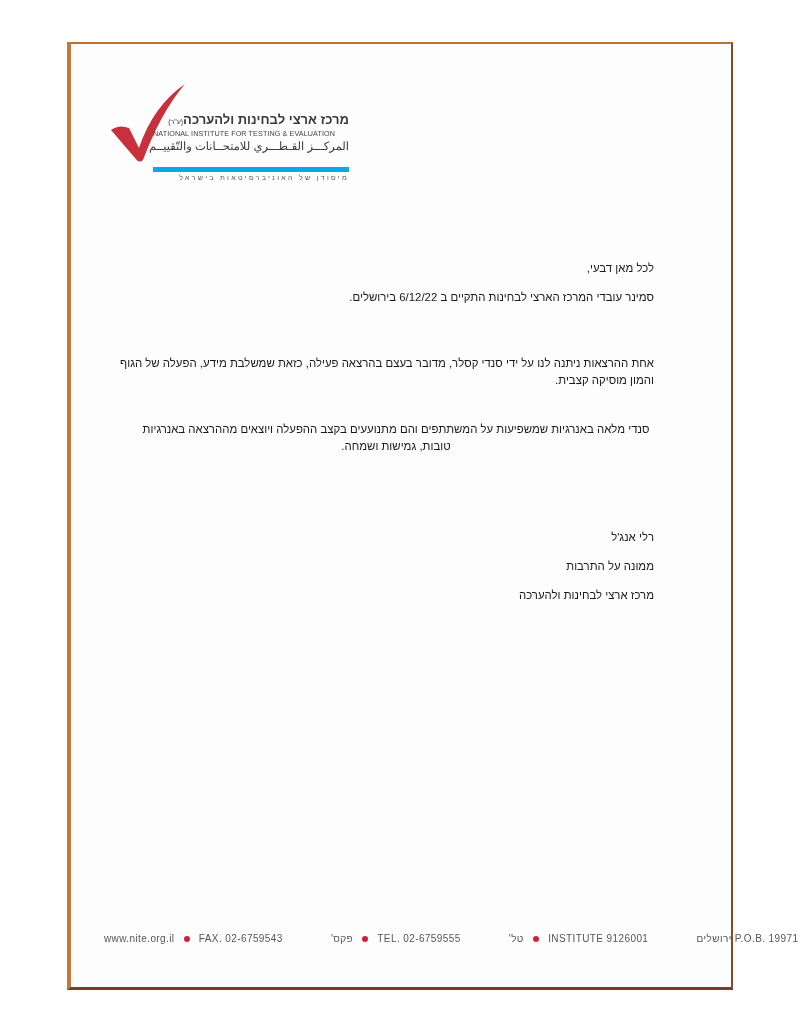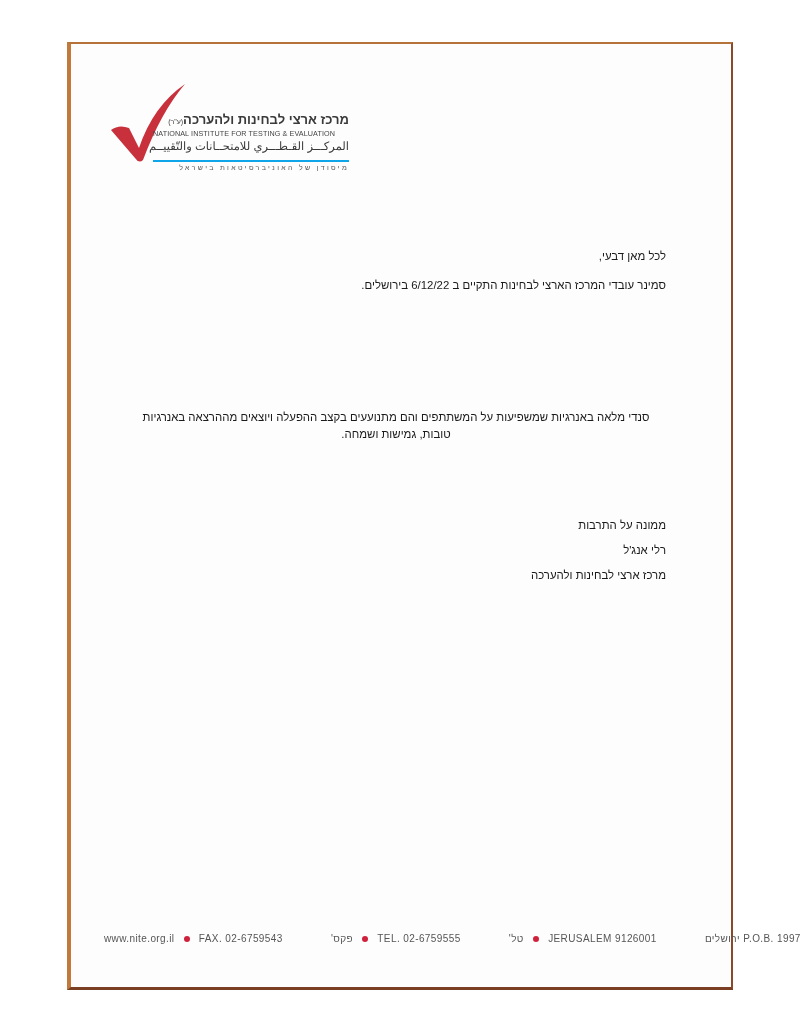--- a/index.html
+++ b/index.html
@@ -69,42 +69,42 @@
       letter-spacing: 0.1px;
       line-height: 10px;
       white-space: nowrap;
       padding-left: 0px;
     }
     .logo-ar {
       font-size: 11.5px;
       color: #3a3a3a;
       line-height: 14px;
       white-space: nowrap;
-      border-bottom: 2px solid #0ea5e9;
-      padding-bottom: 7px;
+      border-bottom: 5px solid #0ea5e9;
+      padding-bottom: 14px;
     }
     .logo-sub {
       font-size: 7px;
       color: #555;
       letter-spacing: 2.3px;
       line-height: 11px;
       white-space: nowrap;
     }
     .letter {
       position: absolute;
       right: 65px;
       width: 560px;
       direction: rtl;
       text-align: right;
       font-size: 11.4px;
       color: #1a1a1a;
       line-height: 17px;
     }
     .letter p {
-      margin: 0;
+      margin: 12px;
     }
     .footer {
       position: absolute;
       left: 33px;
       top: 889px;
       width: 600px;
       font-size: 10px;
       color: #555;
       white-space: nowrap;
       letter-spacing: 0.4px;
@@ -143,44 +143,47 @@
   </div>
 
   <div class="letter" style="top:204px;">
     <p>לכל מאן דבעי,</p>
   </div>
 
   <div class="letter" style="top:233px;">
     <p>סמינר עובדי המרכז הארצי לבחינות התקיים ב 6/12/22 בירושלים.</p>
   </div>
 
+  <div class="letter" style="top:299px; width:560px;">
+    <p>אחת ההרצאות ניתנה לנו על ידי סנדי קסלר, מדובר בעצם בהרצאה פעילה, כזאת שמשלבת מידע, הפעלה של הגוף והמון מוסיקה קצבית.</p>
+  </div>
 
   <div class="letter" style="top:365px; width:540px;text-align:center;">
     <p>סנדי מלאה באנרגיות שמשפיעות על המשתתפים והם מתנועעים בקצב ההפעלה ויוצאים מההרצאה באנרגיות טובות, גמישות ושמחה.</p>
   </div>
 
 
   <div class="letter" style="top:473px;">
+    <p style="margin-bottom:8px;">רלי אנג'ל</p>
     <p style="margin-bottom:8px;">ממונה על התרבות</p>
-    <p style="margin-bottom:8px;">רלי אנג'ל</p>
     <p>מרכז ארצי לבחינות ולהערכה</p>
   </div>
 
   <div class="footer">
     <span>www.nite.org.il</span>
     <span class="dot"></span>
     <span>FAX.</span>
     <span>02-6759543</span>
     <span class="he">פקס'</span>
     <span class="dot"></span>
     <span>TEL.</span>
     <span>02-6759555</span>
     <span class="he">טל'</span>
     <span class="dot"></span>
-    <span>JERUSALEM</span>
+    <span>INSTITUTE</span>
     <span>9126001</span>
     <span class="he">ירושלים</span>
     <span>P.O.B.</span>
     <span>19971</span>
     <span class="he">ת"ד</span>
   </div>
 
 </div>
 
 </body></html>

